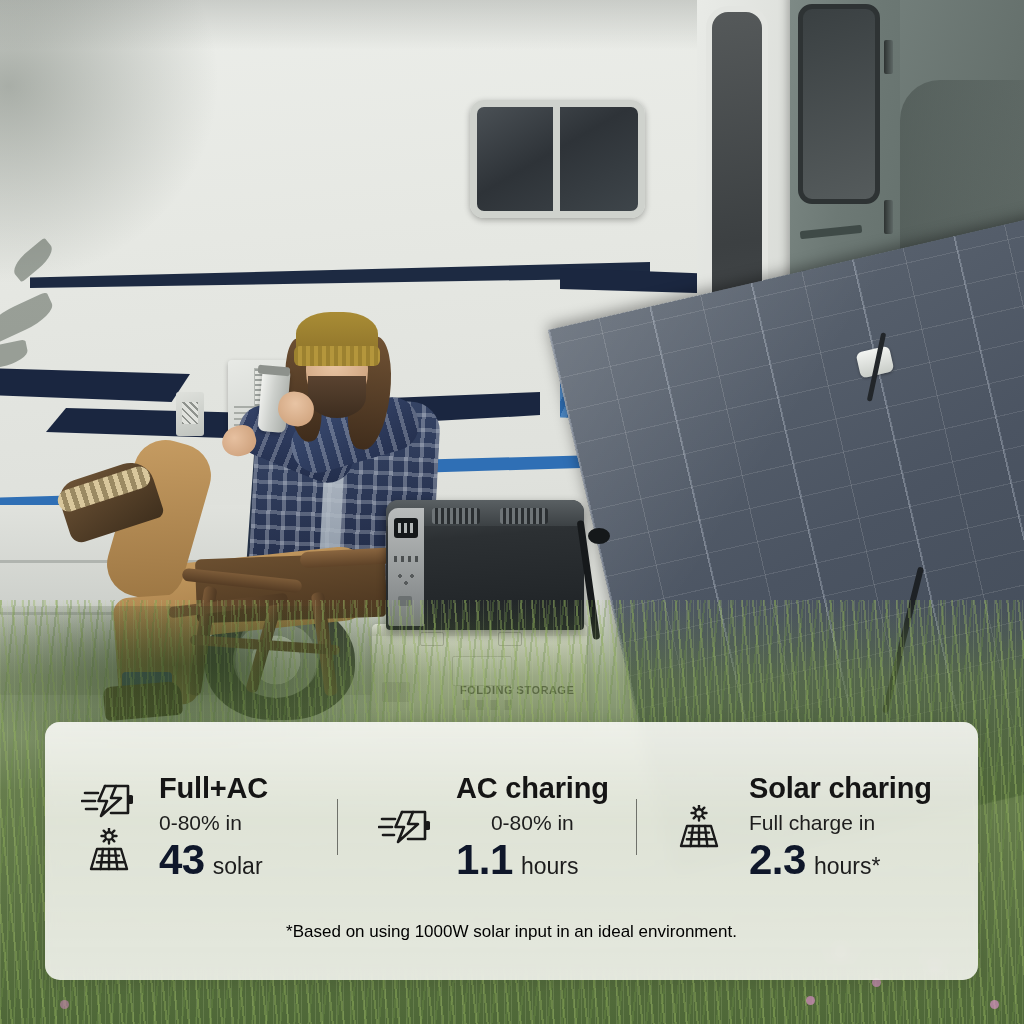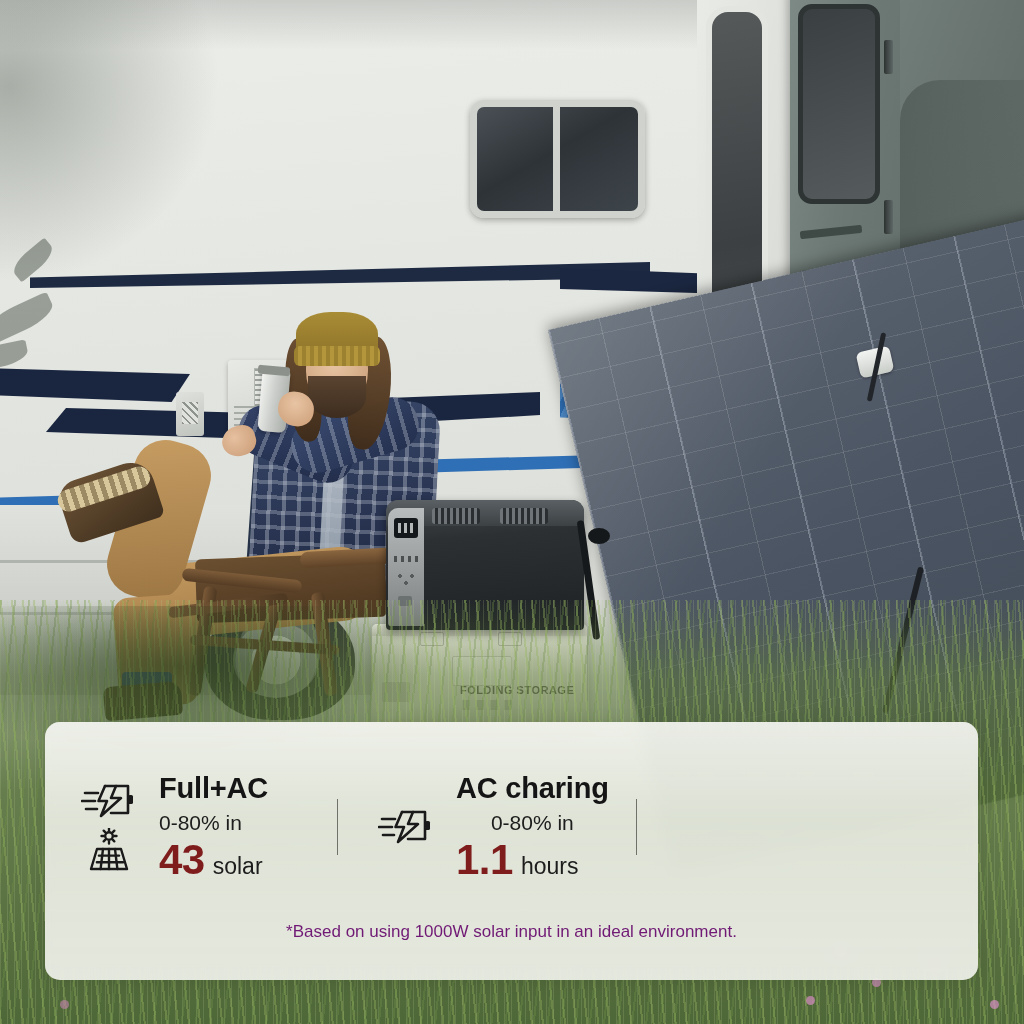--- a/index.html
+++ b/index.html
@@ -513,30 +513,30 @@
   .kicker{
     font-size:29px; font-weight:700; color:#151515; letter-spacing:-.2px;
     line-height:1.05; white-space:nowrap;
   }
   .sub{
     font-size:21px; color:#1d1d1d; margin-top:7px; line-height:1.1;
     white-space:nowrap;
   }
   .valrow{ display:flex; align-items:baseline; margin-top:5px; white-space:nowrap; }
   .val{
-    font-size:42px; font-weight:700; color:#7f1d1d; letter-spacing:-.5px;
+    font-size:42px; font-weight:700; color:#0f172a; letter-spacing:-.5px;
     line-height:1;
   }
   .unit{
     font-size:23px; color:#1d1d1d; margin-left:8px; line-height:1;
   }
 
   .footnote{
     position:absolute; left:0; bottom:38px; width:933px; text-align:center;
-    font-size:17px; color:#701a75;
+    font-size:17px; color:#000000;
   }
 
   svg.ico{ display:block; }
 </style>
 </head>
 <body>
 
 <div class="stage">
 
   <div class="photo">
@@ -726,19 +726,44 @@
           <div class="sub">0-80% in</div>
           <div class="valrow">
             <span class="val">1.1</span>
             <span class="unit">hours</span>
           </div>
         </div>
       </div>
 
       <div class="divider"></div>
 
+      <div class="col col-3">
+        <div class="icons-wrap single">
+          <span>
+            <svg class="ico" width="56" height="44" viewBox="0 0 56 44">
+              <g fill="none" stroke="#1a1a1a" stroke-width="2.4" stroke-linecap="round" stroke-linejoin="round">
+                <circle cx="28" cy="8" r="3.8"></circle>
+                <path d="M28 0.5 V2.6 M28 13.4 V15.5 M20.5 8 H22.6 M33.4 8 H35.5
+                         M22.7 2.7 L24.1 4.1 M31.9 11.9 L33.3 13.3
+                         M33.3 2.7 L31.9 4.1 M24.1 11.9 L22.7 13.3"></path>
+                <path d="M16 21 H40 L46 41 H10 Z"></path>
+                <path d="M17.9 27.6 H38.1 M15.9 34.3 H42.1"></path>
+                <path d="M22 21 L19.6 41 M28 21 V41 M34 21 L36.4 41"></path>
+              </g>
+            </svg>
+          </span>
+        </div>
+        <div class="txt-wrap">
+          <div class="kicker">Solar charing</div>
+          <div class="sub">Full charge in</div>
+          <div class="valrow">
+            <span class="val">2.3</span>
+            <span class="unit">hours*</span>
+          </div>
+        </div>
+      </div>
 
     </div>
 
     <div class="footnote">*Based on using 1000W solar input in an ideal environment.</div>
   </div>
 
 </div>
 
 </body></html>

